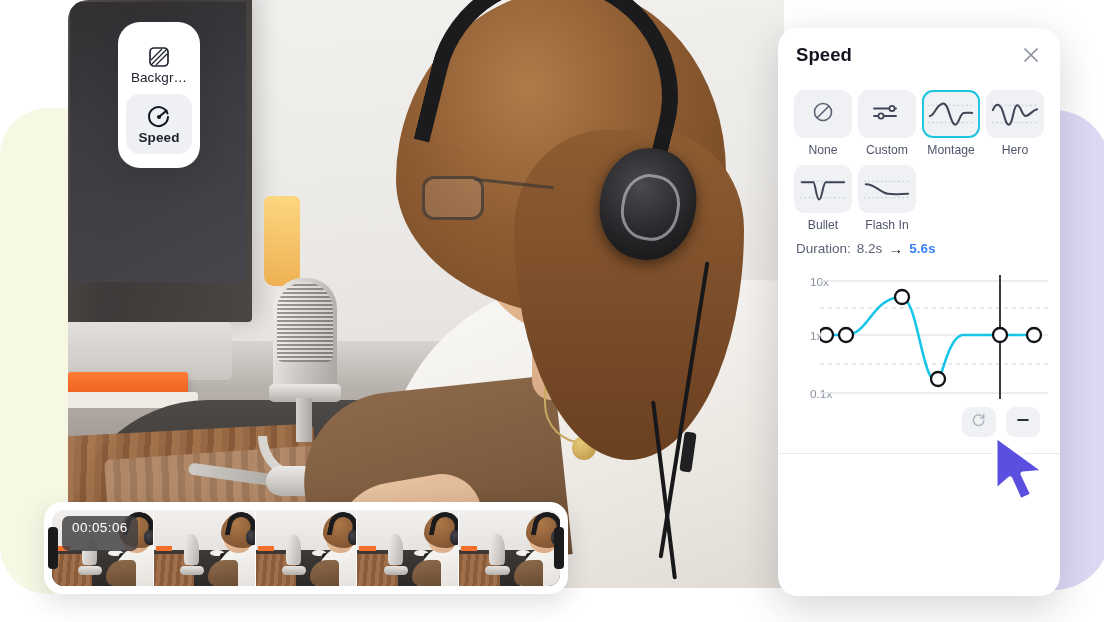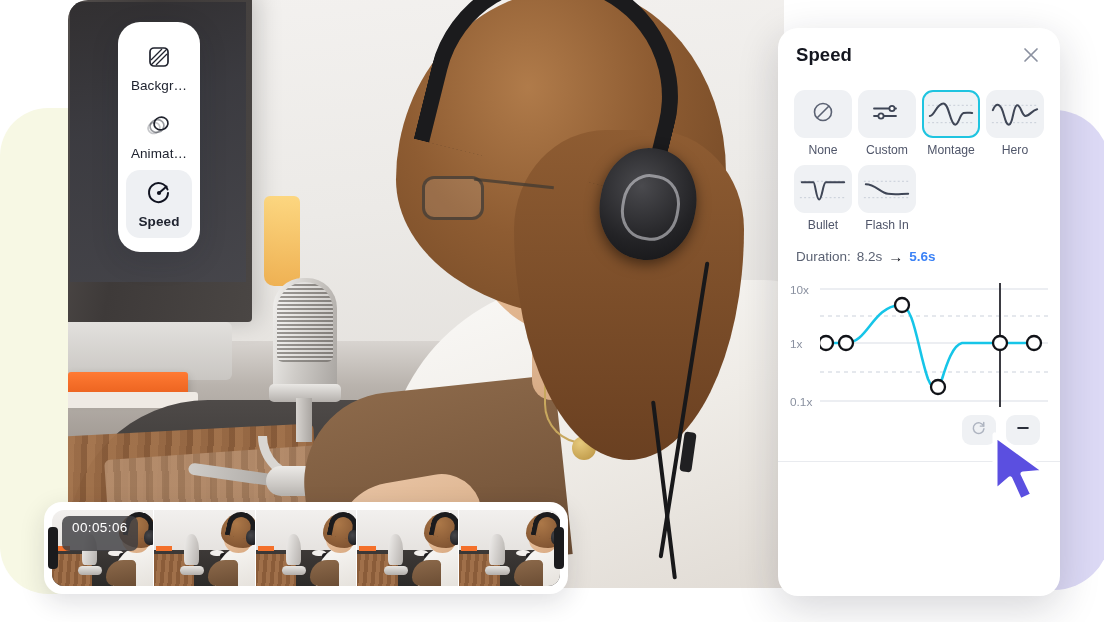--- a/index.html
+++ b/index.html
@@ -252,21 +252,20 @@
   .sidebar {
     position: absolute; left: 118px; top: 22px;
     width: 82px; padding: 12px 0 14px;
     background: #ffffff;
     border-radius: 22px;
     box-shadow: 0 8px 28px rgba(25,30,45,.16);
     z-index: 8;
   }
   .side-item {
     display:flex; flex-direction:column; align-items:center; justify-content:flex-end;
-    gap: 8px;
     margin: 0 8px; padding: 10px 0 9px;
     border-radius: 14px;
     cursor: pointer;
   }
   .side-item.active { background: #eef0f3; }
   .side-ico { width:26px; height:26px; display:block; }
   .side-lbl {
     font-size: 13.5px; color: #202430; letter-spacing:.1px;
     white-space: nowrap; max-width: 66px; overflow:hidden;
   }
@@ -376,29 +375,29 @@
     background:#eff1f4; display:flex; align-items:center; justify-content:center;
     border: 2px solid transparent;
   }
   .preset.sel .p-tile { border-color:#1fc4e0; background:#eef2f5; }
   .p-lbl {
     font-size: 12.2px; color:#50566a; max-width: 62px;
     white-space:nowrap; overflow:hidden; text-overflow:clip; text-align:center;
   }
 
   .dur {
-    margin: 16px 18px 0; font-size: 13.5px; color:#5b6273;
+    margin: 8px 18px 0; font-size: 13.5px; color:#5b6273;
     display:flex; align-items:center; gap:6px;
   }
   .dur b { color:#3b82f6; font-weight:700; }
   .dur .arw { color:#14161f; font-size: 15px; }
 
   .graph { position:relative; margin: 14px 12px 0; height: 132px; }
   .g-lbl {
-    position:absolute; left: 0; font-size: 11.8px; color:#8a91a0;
+    position:absolute; left: 20px; font-size: 11.8px; color:#8a91a0;
   }
   .g-svg { position:absolute; left: 30px; top:0; width: 228px; height: 132px; }
 
   .g-btns {
     display:flex; gap: 10px; justify-content:flex-end;
     margin: 4px 20px 0;
   }
   .g-btn {
     width: 34px; height: 30px; border-radius: 9px; background:#eff1f4;
     display:flex; align-items:center; justify-content:center; cursor:pointer;
@@ -483,30 +482,20 @@
       <span class="side-ico">
         <svg viewBox="0 0 26 26" width="26" height="26" fill="none" stroke="#20232e" stroke-width="1.7">
           <rect x="4" y="4" width="18" height="18" rx="4"></rect>
           <path d="M5 16 L16 5 M5 21 L21 5 M10 21 L21 10" stroke-width="1.3"></path>
         </svg>
       </span>
       <span class="side-lbl">Backgr…</span>
     </div>
 
 
-    <div class="side-item">
-      <span class="side-ico">
-        <svg viewBox="0 0 26 26" width="26" height="26" fill="none" stroke="#20232e" stroke-width="1.7">
-          <ellipse cx="15" cy="11.5" rx="7" ry="6.3" transform="rotate(-18 15 11.5)"></ellipse>
-          <ellipse cx="11" cy="14" rx="7" ry="6.3" transform="rotate(-18 11 14)" opacity=".45"></ellipse>
-          <ellipse cx="8" cy="16" rx="6" ry="5.4" transform="rotate(-18 8 16)" opacity=".25"></ellipse>
-        </svg>
-      </span>
-      <span class="side-lbl">Animat…</span>
-    </div>
 
     <div class="side-item active">
       <span class="side-ico">
         <svg viewBox="0 0 26 26" width="26" height="26" fill="none" stroke="#101320" stroke-width="2" stroke-linecap="round">
           <path d="M21.5 9.5A9.5 9.5 0 1 0 22 13"></path>
           <path d="M13 13 L20.5 6.5"></path>
           <circle cx="13" cy="13" r="2.1" fill="#101320" stroke="none"></circle>
         </svg>
       </span>
       <span class="side-lbl">Speed</span>

